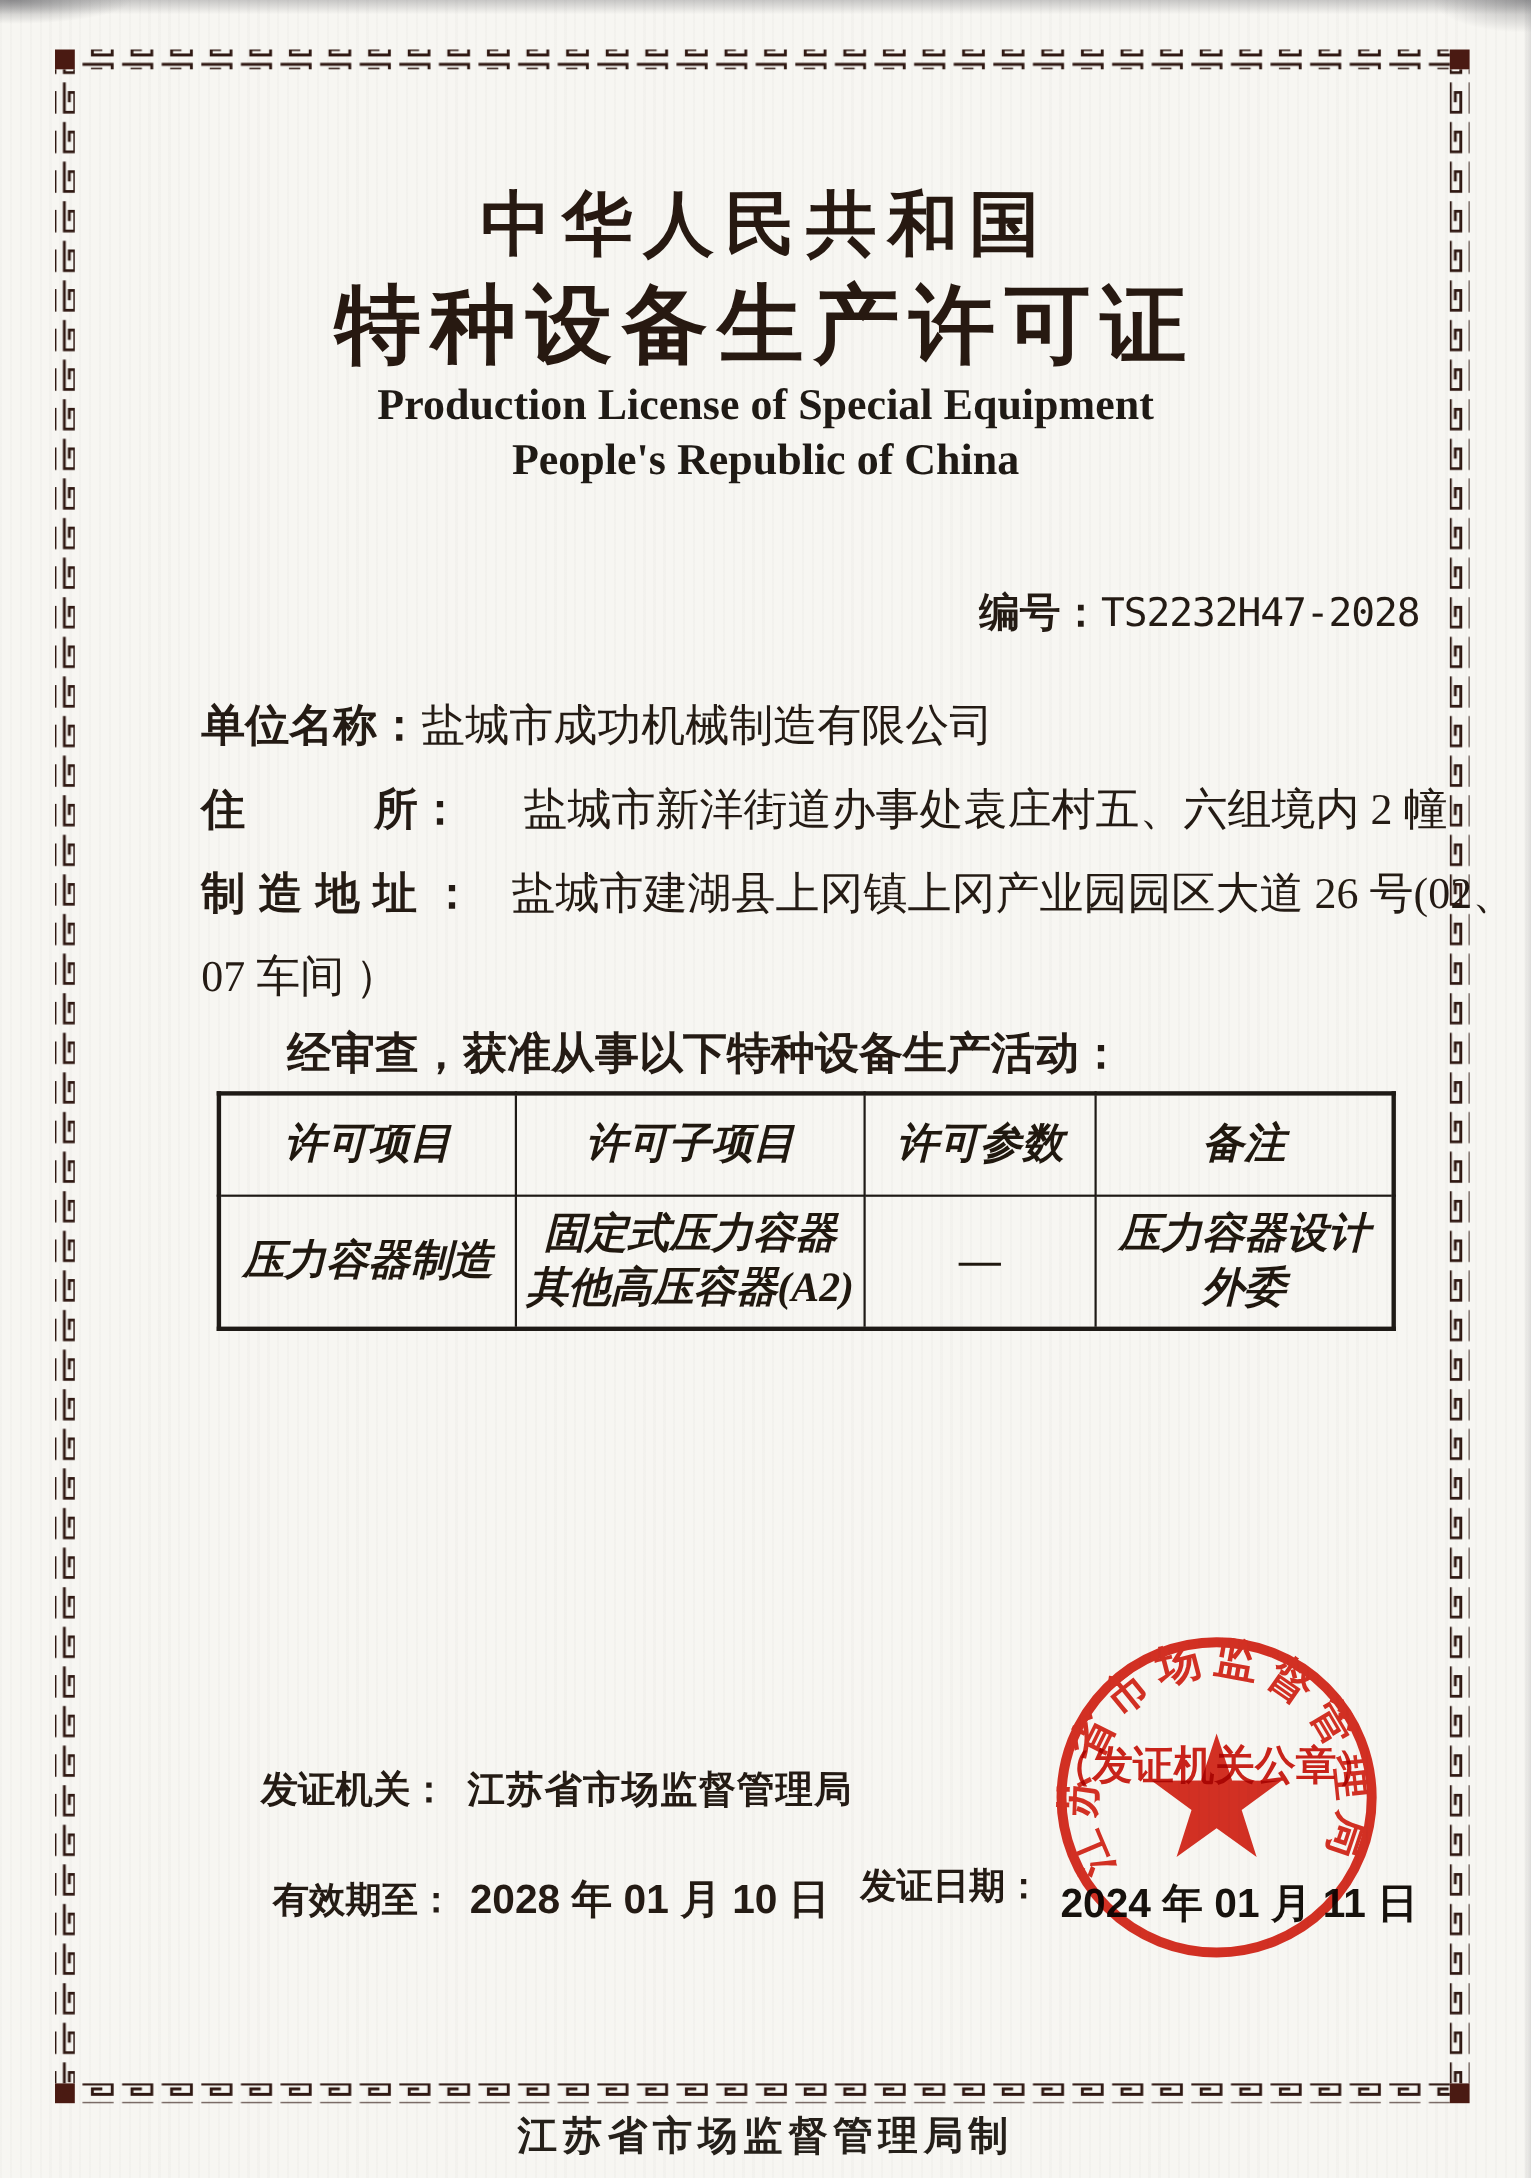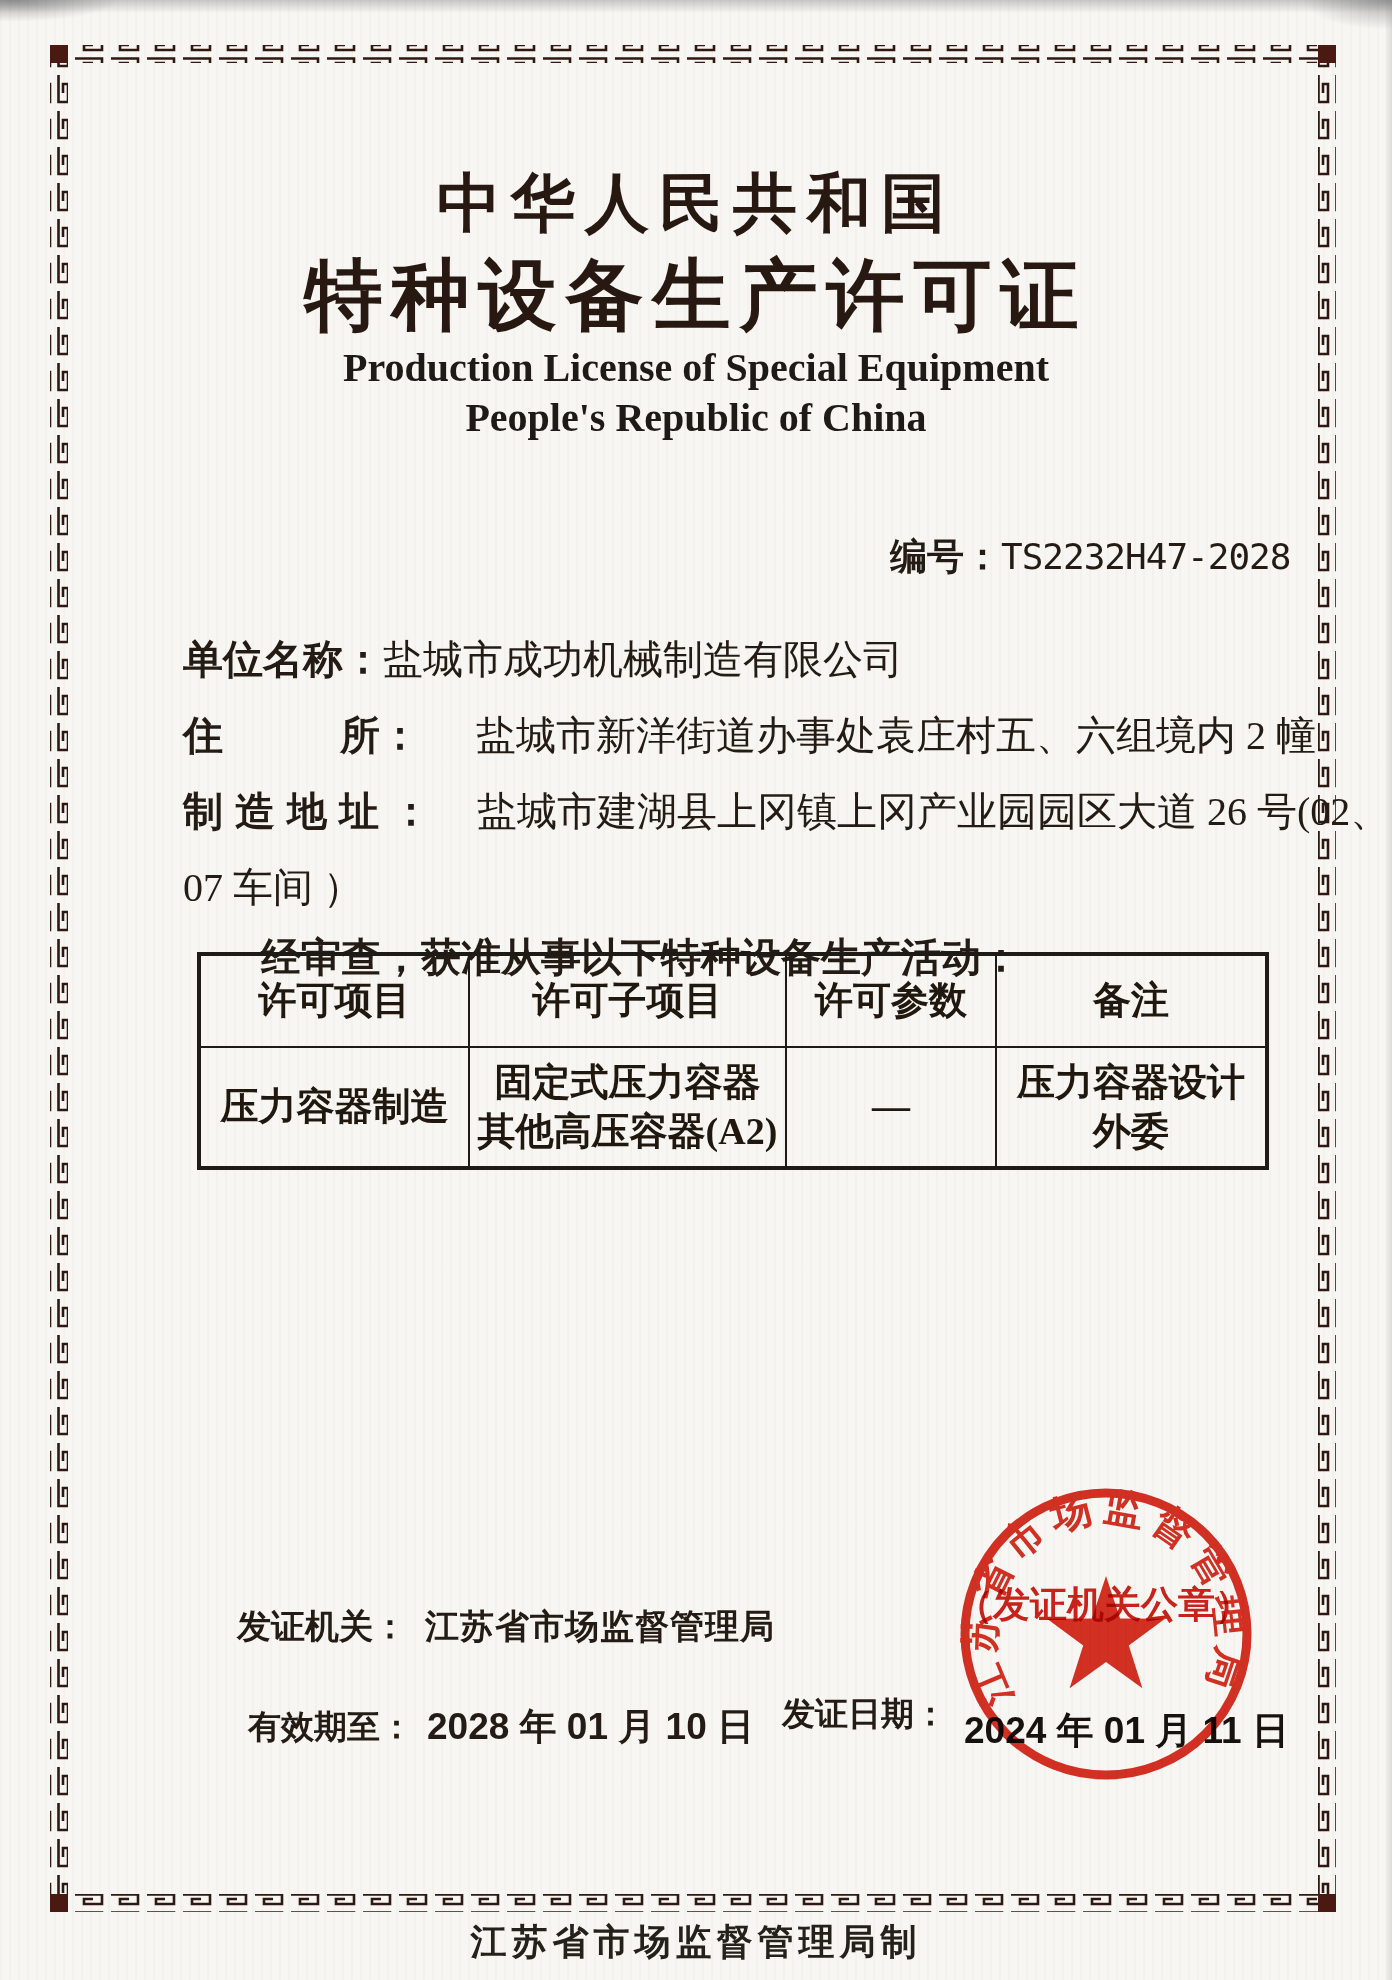--- a/index.html
+++ b/index.html
@@ -21,25 +21,25 @@
   .license-no .val{font-family:"DejaVu Sans Mono","Liberation Mono",monospace;font-size:36px;letter-spacing:-1px;}
   .fieldline{left:183px;font-size:40px;display:flex;align-items:baseline;white-space:nowrap;}
   .fieldline .lbl{font-weight:700;}
   .l-company{top:632px;}
   .l-company .lbl{width:200px;}
   .l-residence{top:708px;}
   .l-residence .lbl{width:237px;display:flex;justify-content:space-between;}
   .l-residence .val{margin-left:56px;}
   .l-factory{top:784px;}
   .l-factory .lbl{letter-spacing:12px;width:282px;}
-  .l-factory .val{margin-left:12px;}
+  .l-factory .val{margin-left:0;}
   .l-cont{top:860px;}
   .intro{top:930px;left:261px;font-size:40px;font-weight:700;}
   .lic-table{
-    position:absolute;left:197px;top:952px;width:1068px;border-collapse:collapse;table-layout:fixed;
+    position:absolute;left:197px;top:992px;width:1068px;border-collapse:collapse;table-layout:fixed;font-style:italic;
   }
   .lic-table td{
     border:2px solid #1e1a16;text-align:center;vertical-align:middle;
     font-size:38px;white-space:pre-line;line-height:1.3;padding:0 6px;color:#20180f;
   }
   .lic-table tr.hdr td{height:90px;font-weight:600;}
   .lic-table tr.row td{height:118px;font-weight:600;}
   .lic-table{border:4px solid #1e1a16;}
   .dashcell{font-size:46px;}
   .authority{top:1604px;left:237px;font-size:34px;display:flex;white-space:nowrap;}

